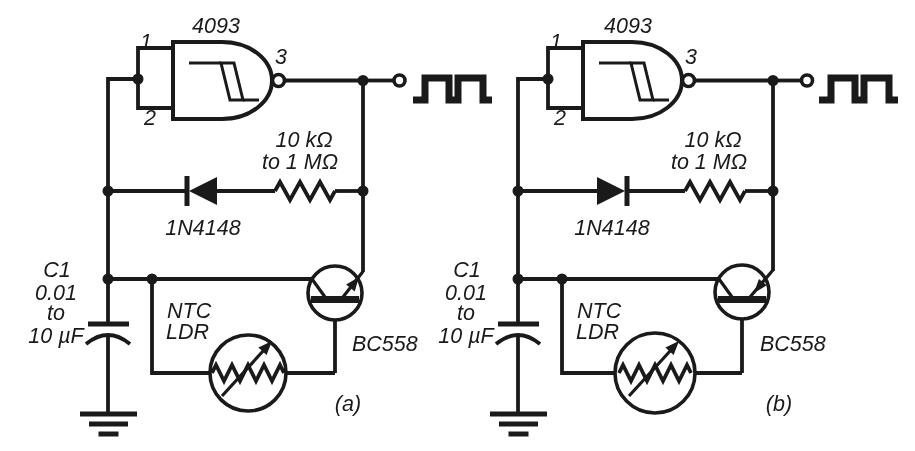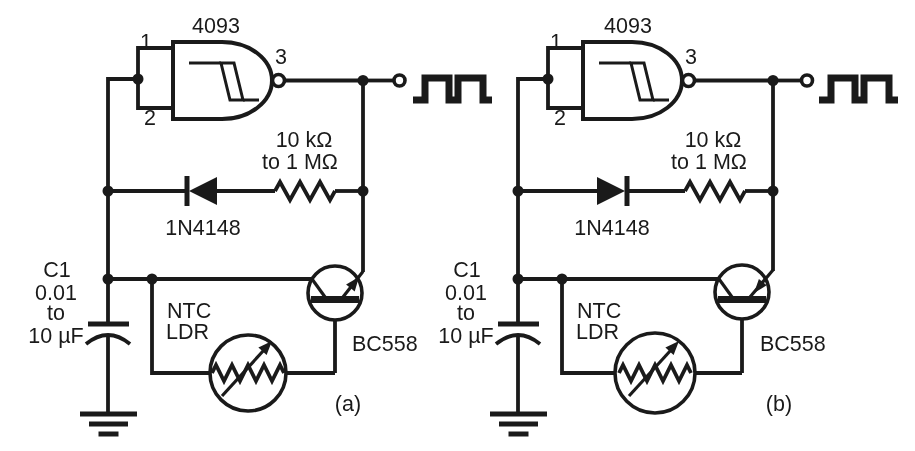--- a/index.html
+++ b/index.html
@@ -1,17 +1,17 @@
 <!DOCTYPE html>
 <html style="--ink: #1a1a1a;"><head>
 <meta charset="utf-8">
 <style>
   html,body{margin:0;padding:0;}
   body{width:915px;height:451px;background:#fff;overflow:hidden;}
-  .stage{position:relative;width:915px;height:451px;}
+  .stage{position:relative;width:915px;height:451px;font-style:italic;}
   svg{display:block;}
   .wire{stroke:var(--ink,#1a1a1a);stroke-width:3.8;fill:none;stroke-linecap:butt;stroke-linejoin:miter;}
   .thin{stroke-width:3.2;}
   .bar{stroke:var(--ink,#1a1a1a);stroke-width:5;fill:none;}
   .gnd{stroke:var(--ink,#1a1a1a);stroke-width:5;fill:none;}
   .gate{fill:#fff;stroke:var(--ink,#1a1a1a);stroke-width:4;}
   .hyst{fill:#fff;stroke:var(--ink,#1a1a1a);stroke-width:3;}
   .circ{fill:#fff;stroke:var(--ink,#1a1a1a);stroke-width:3.6;}
   .solid{fill:var(--ink,#1a1a1a);stroke:none;}
   .wave{stroke:var(--ink,#1a1a1a);stroke-width:7;fill:none;stroke-linecap:butt;stroke-linejoin:miter;}

